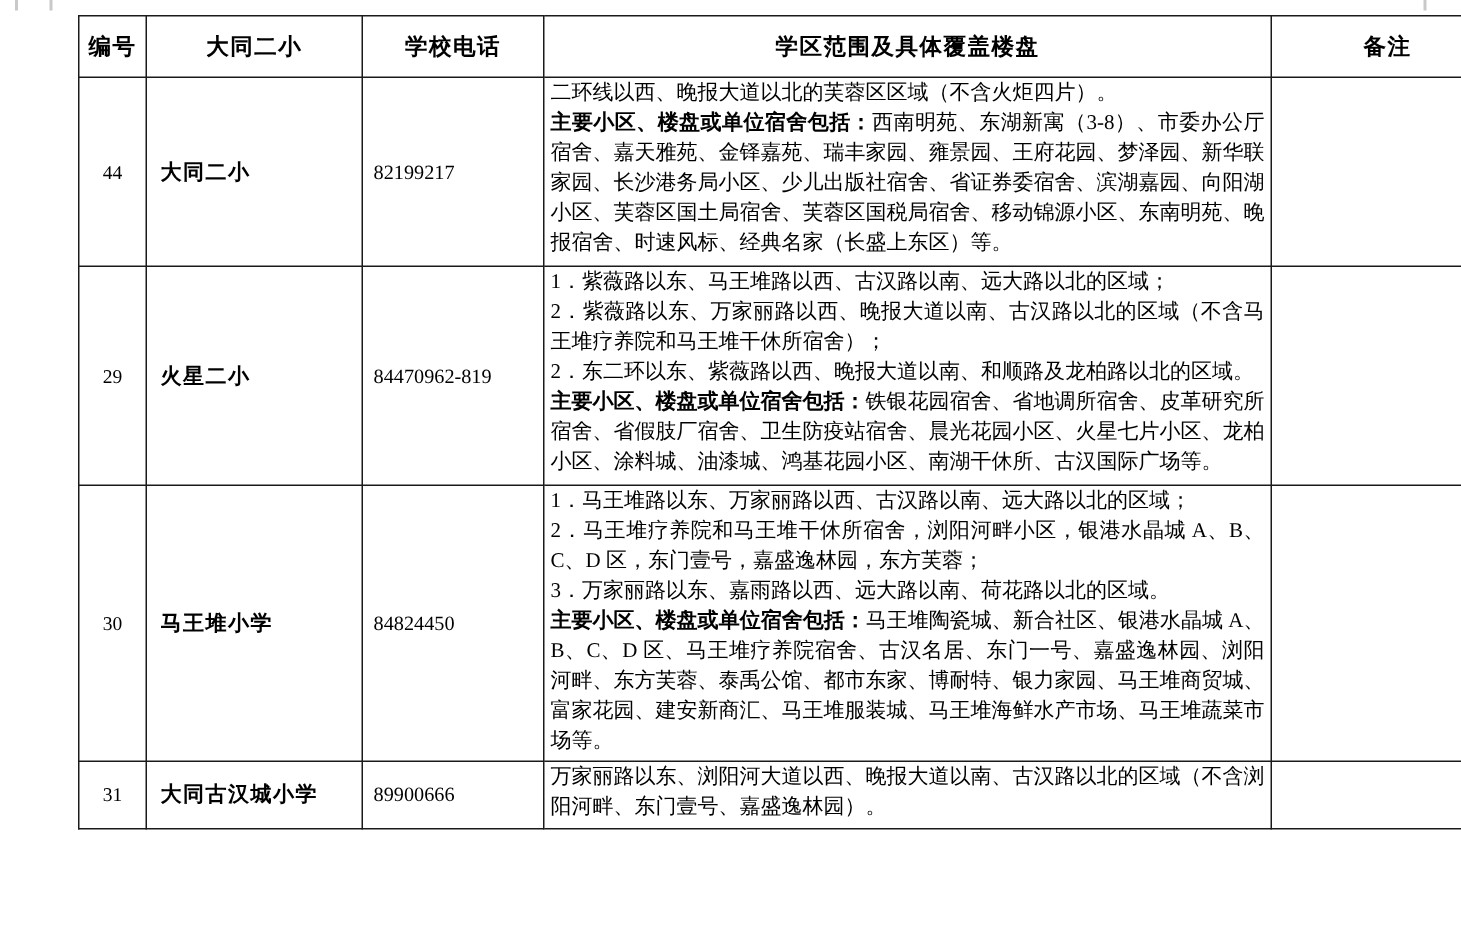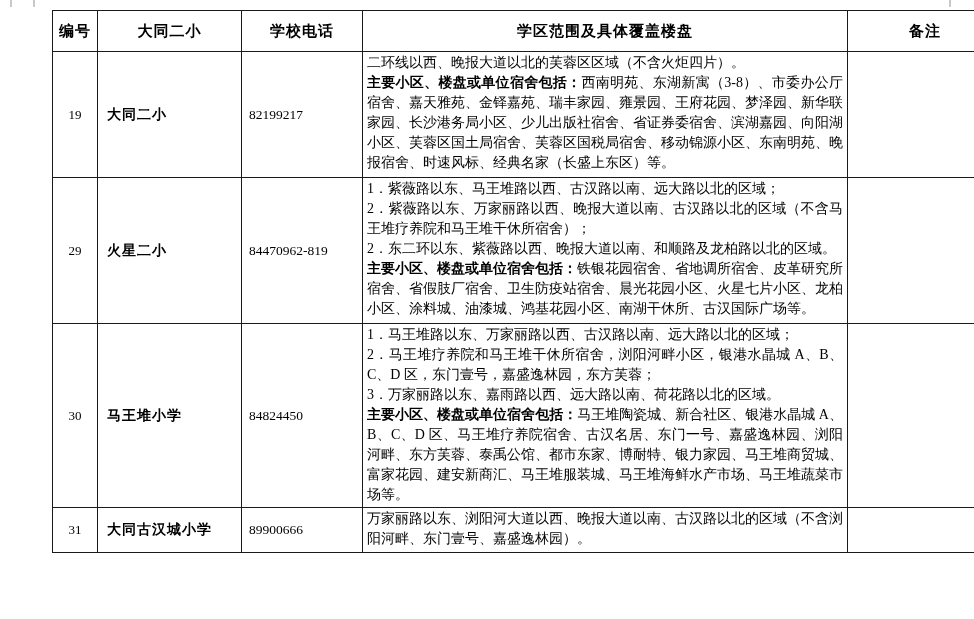--- a/index.html
+++ b/index.html
@@ -47,21 +47,21 @@
     <tr>
       <th>编号</th>
       <th>大同二小</th>
       <th>学校电话</th>
       <th>学区范围及具体覆盖楼盘</th>
       <th>备注</th>
     </tr>
   </thead>
   <tbody id="rows-body">
       <tr style="height: 126px;">
-    <td class="c-num">19</td>
+    <td class="c-num">44</td>
     <td class="c-name">大同二小</td>
     <td class="c-phone">82199217</td>
     <td class="c-zone"><span class="">二环线以西、晚报大道以北的芙蓉区区域（不含火炬四片）。</span><br><span class="b">主要小区、楼盘或单位宿舍包括：</span><span class="">西南明苑、东湖新寓（3-8）、市委办公厅宿舍、嘉天雅苑、金铎嘉苑、瑞丰家园、雍景园、王府花园、梦泽园、新华联家园、长沙港务局小区、少儿出版社宿舍、省证券委宿舍、滨湖嘉园、向阳湖小区、芙蓉区国土局宿舍、芙蓉区国税局宿舍、移动锦源小区、东南明苑、晚报宿舍、时速风标、经典名家（长盛上东区）等。</span></td>
     <td class="c-remark"></td>
   </tr>
       <tr style="height: 146px;">
     <td class="c-num">29</td>
     <td class="c-name">火星二小</td>
     <td class="c-phone">84470962-819</td>
     <td class="c-zone"><span class="">1．紫薇路以东、马王堆路以西、古汉路以南、远大路以北的区域；</span><br><span class="">2．紫薇路以东、万家丽路以西、晚报大道以南、古汉路以北的区域（不含马王堆疗养院和马王堆干休所宿舍）；</span><br><span class="">2．东二环以东、紫薇路以西、晚报大道以南、和顺路及龙柏路以北的区域。</span><br><span class="b">主要小区、楼盘或单位宿舍包括：</span><span class="">铁银花园宿舍、省地调所宿舍、皮革研究所宿舍、省假肢厂宿舍、卫生防疫站宿舍、晨光花园小区、火星七片小区、龙柏小区、涂料城、油漆城、鸿基花园小区、南湖干休所、古汉国际广场等。</span></td>

